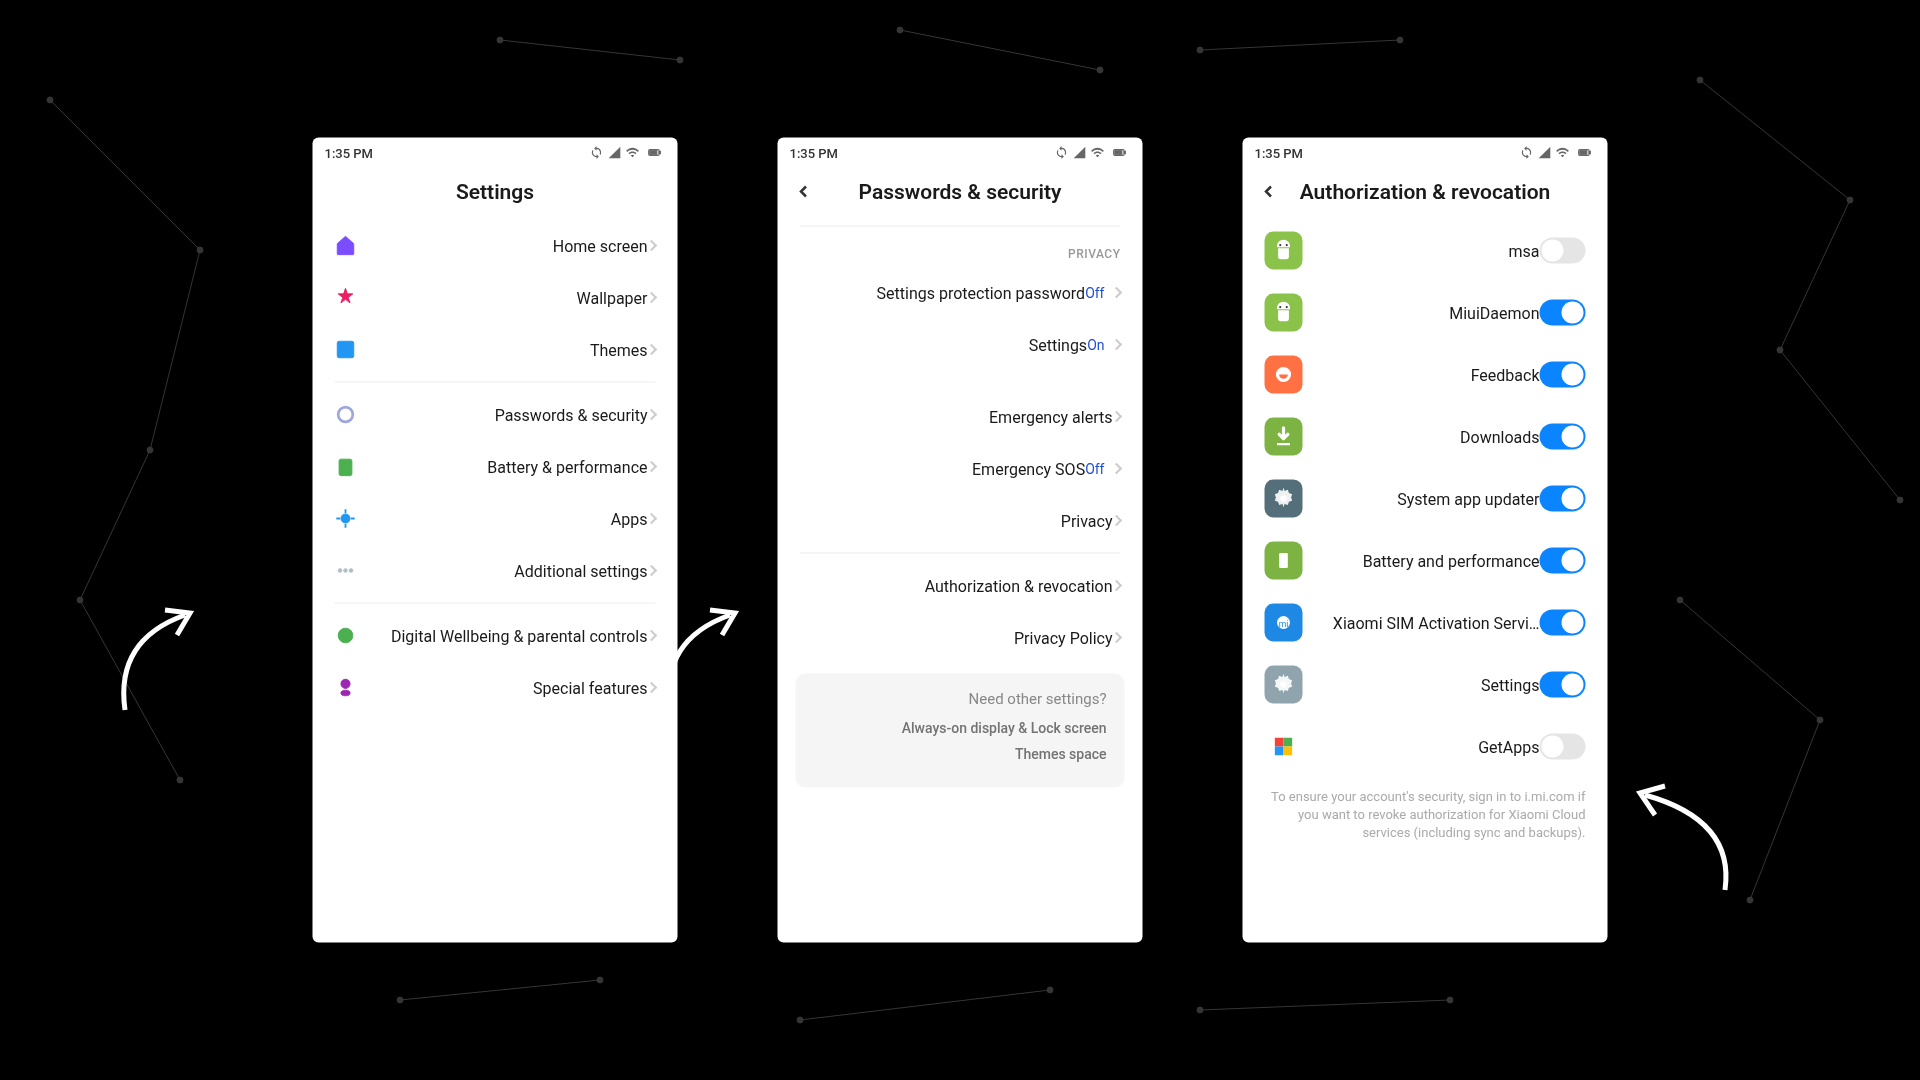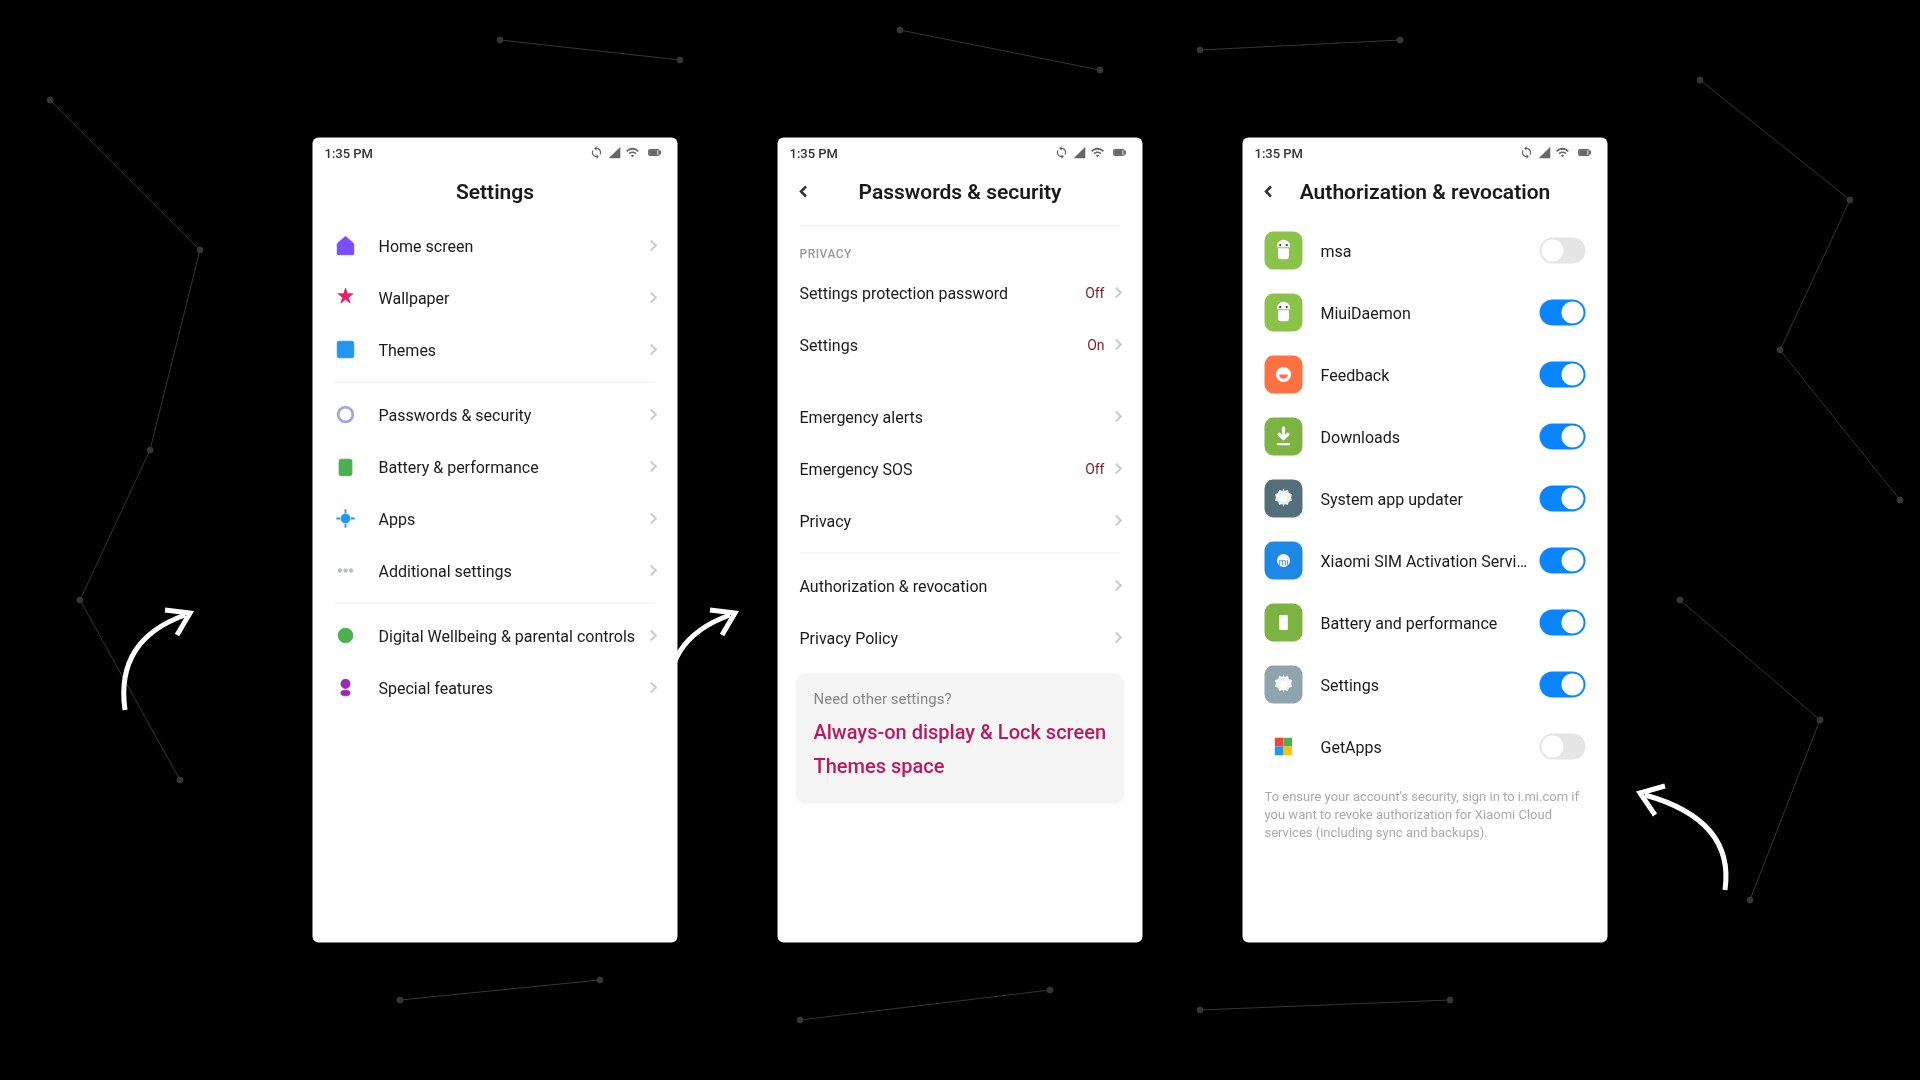--- a/index.html
+++ b/index.html
@@ -1,45 +1,45 @@
 <!DOCTYPE html>
 <html><head>
 <meta charset="utf-8">
 <style>
 * { margin: 0; padding: 0; box-sizing: border-box; font-family: -apple-system, BlinkMacSystemFont, "Segoe UI", Roboto, sans-serif; }
 body { width: 1920px; height: 1080px; background: #000; position: relative; overflow: hidden; }
 .bg-network { position: absolute; inset: 0; opacity: 0.35; }
 .container { position: absolute; top: 50%; left: 50%; transform: translate(-50%, -50%); display: flex; gap: 100px; align-items: flex-start; }
-.phone { width: 365px; height: 805px; background: #fff; border-radius: 6px; overflow: hidden; display: flex; flex-direction: column; }
+.phone { width: 365px; height: 805px; background: #fff; border-radius: 6px; overflow: hidden; display: flex; flex-direction: column; text-align: right; }
 .status-bar { height: 30px; display: flex; justify-content: space-between; align-items: center; padding: 0 12px; font-size: 13px; color: #333; }
 .status-left { font-weight: 500; }
 .status-right { display: flex; gap: 4px; align-items: center; }
 .status-icon { width: 14px; height: 14px; }
 .header { display: flex; align-items: center; justify-content: center; position: relative; padding: 12px 16px 16px; }
 .header-title { font-size: 21px; font-weight: 600; color: #1a1a1a; }
 .back-btn { position: absolute; left: 14px; width: 24px; height: 24px; display: flex; align-items: center; justify-content: center; }
 .content { flex: 1; overflow-y: auto; padding: 0 18px; }
 .divider { height: 1px; background: #eee; margin: 6px 4px; }
 .section-label { font-size: 12px; color: #999; font-weight: 500; padding: 14px 4px 6px; letter-spacing: 0.5px; }
 .row { display: flex; align-items: center; padding: 14px 4px; min-height: 52px; }
 .row-icon { width: 22px; height: 22px; margin-right: 22px; flex-shrink: 0; display: flex; align-items: center; justify-content: center; }
 .row-label { flex: 1; font-size: 16px; color: #1a1a1a; }
-.row-value { font-size: 14px; color: #7f1d1d; margin-right: 8px; }
+.row-value { font-size: 14px; color: #1d4ed8; margin-right: 8px; }
 .chevron { width: 8px; height: 8px; border-right: 2px solid #ccc; border-top: 2px solid #ccc; transform: rotate(45deg); flex-shrink: 0; }
 .app-icon { width: 38px; height: 38px; border-radius: 9px; display: flex; align-items: center; justify-content: center; margin-right: 18px; flex-shrink: 0; }
 .toggle { width: 46px; height: 26px; border-radius: 13px; position: relative; flex-shrink: 0; }
 .toggle.on { background: #0a84ff; }
 .toggle.off { background: #e5e5e5; }
 .toggle::after { content: ""; position: absolute; width: 22px; height: 22px; border-radius: 50%; background: #fff; top: 2px; }
 .toggle.on::after { right: 2px; }
 .toggle.off::after { left: 2px; }
 .footnote { font-size: 13px; color: #aaa; padding: 10px 4px; line-height: 1.4; }
 .other-settings { background: #f5f5f5; border-radius: 10px; padding: 16px 18px; margin-top: 10px; }
 .other-label { font-size: 15px; color: #888; margin-bottom: 12px; }
-.other-link { font-size: 20px; color: #be185d; font-weight: 500; display: block; margin-bottom: 10px; }
+.other-link { font-size: 14px; color: #737373; font-weight: 500; display: block; margin-bottom: 10px; }
 .arrow { position: absolute; pointer-events: none; }
 .arrow svg { stroke: #fff; stroke-width: 5; fill: none; }
 </style>
 </head>
 <body>
 
 <svg class="bg-network" viewBox="0 0 1920 1080">
   <g stroke="#fff" stroke-width="1" fill="#fff" opacity="0.6">
     <line x1="50" y1="100" x2="200" y2="250"></line>
       <line x1="200" y1="250" x2="150" y2="450"></line>
@@ -382,36 +382,36 @@
     <span class="app-icon" style="background:#546e7a">
               <svg viewBox="0 0 24 24" width="26" height="26">
                 <circle fill="#fff" cx="12" cy="12" r="3"></circle>
                 <path fill="#fff" d="M12 2l1 3 3-1 1 3 3 1-1 3 1 3-3 1-1 3-3-1-1 3-1-3-3 1-1-3-3-1 1-3-1-3 3-1 1-3 3 1z" opacity="0.9"></path>
               </svg>
             </span>
     <span class="row-label">System app updater</span>
     <span class="toggle on"></span>
   </div>
   <div class="row" style="padding:12px 4px">
+    <span class="app-icon" style="background:#7cb342">
+              <svg viewBox="0 0 24 24" width="26" height="26">
+                <rect fill="#fff" x="8" y="5" width="8" height="14" rx="1"></rect>
+              </svg>
+            </span>
+    <span class="row-label">Battery and performance</span>
+    <span class="toggle on"></span>
+  </div>
+  <div class="row" style="padding:12px 4px">
     <span class="app-icon" style="background:#1e88e5">
               <svg viewBox="0 0 24 24" width="26" height="26">
                 <circle fill="#fff" cx="12" cy="12" r="6"></circle>
                 <text x="12" y="16" font-size="8" text-anchor="middle" fill="#1e88e5">mi</text>
               </svg>
             </span>
     <span class="row-label">Xiaomi SIM Activation Servi…</span>
-    <span class="toggle on"></span>
-  </div>
-  <div class="row" style="padding:12px 4px">
-    <span class="app-icon" style="background:#7cb342">
-              <svg viewBox="0 0 24 24" width="26" height="26">
-                <rect fill="#fff" x="8" y="5" width="8" height="14" rx="1"></rect>
-              </svg>
-            </span>
-    <span class="row-label">Battery and performance</span>
     <span class="toggle on"></span>
   </div>
   <div class="row" style="padding:12px 4px">
     <span class="app-icon" style="background:#90a4ae">
               <svg viewBox="0 0 24 24" width="26" height="26">
                 <circle fill="#fff" cx="12" cy="12" r="3"></circle>
                 <path fill="#fff" d="M12 2l1 3 3-1 1 3 3 1-1 3 1 3-3 1-1 3-3-1-1 3-1-3-3 1-1-3-3-1 1-3-1-3 3-1 1-3 3 1z" opacity="0.9"></path>
               </svg>
             </span>
     <span class="row-label">Settings</span>

